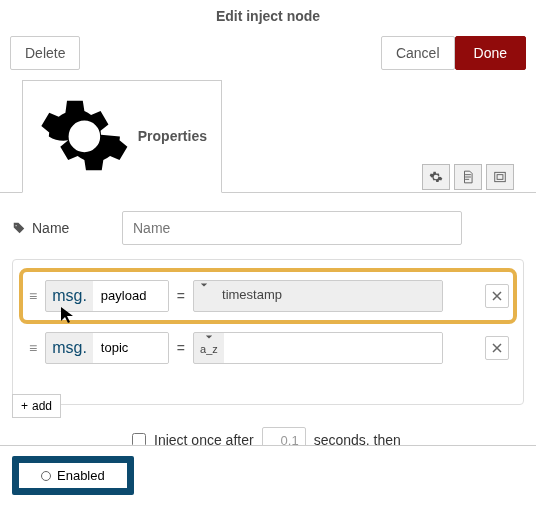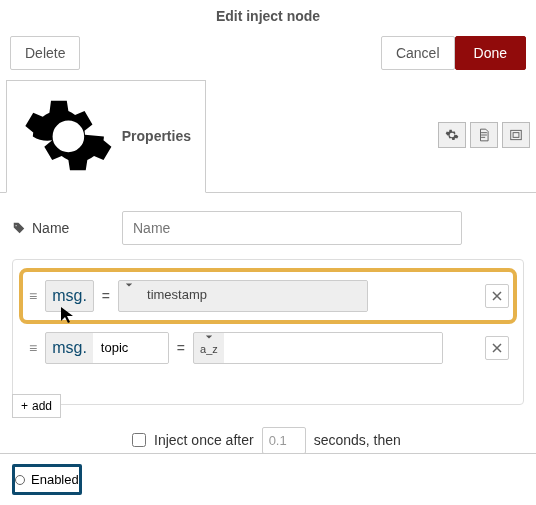--- a/index.html
+++ b/index.html
@@ -4,21 +4,21 @@
 <style>
 * { box-sizing: border-box; margin: 0; padding: 0; }
 body { font-family: -apple-system, BlinkMacSystemFont, "Segoe UI", Arial, sans-serif; font-size: 14px; color: #333; background: #fff; width: 536px; height: 505px; overflow: hidden; }
 .dialog { display: flex; flex-direction: column; height: 100%; }
 .header { padding: 8px 24px 6px; text-align: center; }
 .header h3 { font-size: 14px; font-weight: 600; color: #555; }
 .toolbar { display: flex; padding: 6px 10px 10px; }
 .spacer { flex: 1; }
 .btn { border: 1px solid #ccc; background: #fff; padding: 8px 14px; font-size: 14px; border-radius: 2px; cursor: pointer; color: #555; }
 .btn-done { background: #910b0b; border-color: #910b0b; color: #fff; padding: 8px 18px; }
-.tabs-row { display: flex; align-items: center; border-bottom: 1px solid #ccc; padding: 0 6px; }
+.tabs-row { display: flex; align-items: flex-end; border-bottom: 1px solid #ccc; padding: 0 22px; }
 .tab { border: 1px solid #ccc; border-bottom: 1px solid #fff; background: #fff; padding: 8px 14px; margin-bottom: -1px; display: flex; align-items: center; gap: 6px; font-size: 14px; font-weight: 600; color: #555; cursor: pointer; min-width: 200px; }
 .tool-icons { display: flex; gap: 4px; margin-left: auto; padding-bottom: 2px; }
 .icon-btn { width: 28px; height: 26px; border: 1px solid #bbb; background: #f0f0f0; display: flex; align-items: center; justify-content: center; cursor: pointer; }
 .icon-btn svg { width: 14px; height: 14px; fill: #555; }
 .body { padding: 18px 12px 10px; flex: 1; overflow: auto; }
 .form-row { display: flex; align-items: center; margin-bottom: 14px; gap: 10px; }
 .form-label { min-width: 100px; display: flex; align-items: center; gap: 6px; color: #444; font-size: 14px; }
 .form-label svg { width: 14px; height: 14px; fill: #555; }
 .text-input { flex: 1; max-width: 340px; border: 1px solid #ccc; padding: 8px 10px; font-size: 14px; border-radius: 2px; }
 .rules-box { border: 1px solid #ddd; border-radius: 4px; padding: 10px 8px 30px; background: #fff; position: relative; margin-bottom: 4px; }
@@ -33,23 +33,23 @@
 .type-btn { padding: 0 6px; display: flex; align-items: center; gap: 2px; cursor: pointer; height: 100%; flex-direction: column; }
 .type-btn svg { width: 8px; height: 8px; fill: #555; }
 .type-label { font-size: 11px; color: #444; }
 .value-input { border: none; background: #fff; padding: 6px 8px; font-size: 13px; flex: 1; height: 100%; outline: none; }
 .value-display { border: none; background: #eee; padding: 6px 8px; font-size: 13px; flex: 1; height: 100%; color: #444; }
 .remove-btn { width: 24px; height: 24px; border: 1px solid #ccc; background: #fff; display: flex; align-items: center; justify-content: center; cursor: pointer; border-radius: 2px; margin-left: auto; }
 .remove-btn svg { width: 10px; height: 10px; fill: #666; }
 .add-btn { position: absolute; left: -1px; bottom: -14px; border: 1px solid #ccc; background: #fff; padding: 4px 8px; font-size: 12px; cursor: pointer; display: flex; align-items: center; gap: 4px; }
 .inject-row { display: flex; align-items: center; gap: 8px; margin: 22px 0 32px 120px; }
 .inject-row input[type="checkbox"] { width: 14px; height: 14px; }
-.num-input { width: 44px; border: 1px solid #ccc; padding: 5px 6px; font-size: 13px; border-radius: 2px; text-align: left; color: #999; }
+.num-input { width: 44px; border: 1px solid #ccc; padding: 5px 6px; font-size: 13px; border-radius: 2px; text-align: right; color: #999; }
 .footer { border-top: 1px solid #ccc; padding: 10px 12px; display: flex; align-items: center; gap: 6px; }
-.footer-btn { border: 3px solid #0c4a6e; background: #fff; padding: 5px 0; font-size: 13px; display: flex; align-items: center; gap: 6px; cursor: pointer; border-radius: 2px; }
+.footer-btn { border: 7px solid #0c4a6e; background: #fff; padding: 5px 22px; font-size: 13px; display: flex; align-items: center; gap: 6px; cursor: pointer; border-radius: 2px; }
 .footer-btn .circle { width: 10px; height: 10px; border: 1.5px solid #666; border-radius: 50%; }
 .cursor { position: absolute; left: 60px; top: 306px; pointer-events: none; }
 </style>
 </head>
 <body>
 
 <div class="dialog">
   <div class="header">
       <h3>Edit inject node</h3>
     </div>
@@ -97,20 +97,21 @@
         <span>Name</span>
       </div>
       <input class="text-input" placeholder="Name" style="">
     </div>
 
     <div class="rules-box">
       <div class="rule-row highlighted">
         <span class="drag-handle">≡</span>
         <div class="msg-field">
           <span class="msg-prefix">msg.</span>
+          <input class="msg-input" value="payload" style="">
         </div>
         <span class="eq">=</span>
         <div class="value-field">
           <span class="type-btn">
               <svg viewBox="0 0 10 10">
                 <path d="M1 3l4 4 4-4z"></path>
               </svg>
             </span>
           <span class="value-display">timestamp</span>
         </div>

